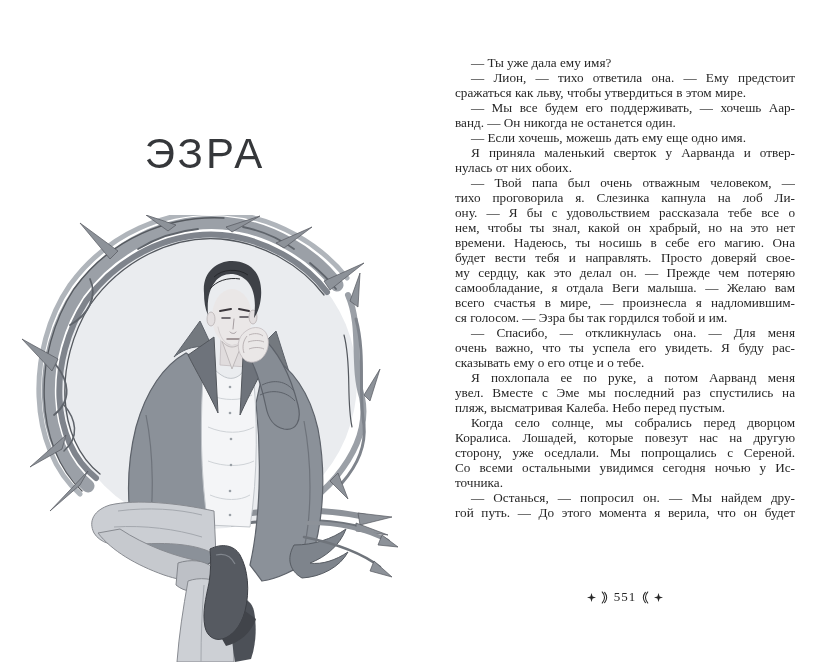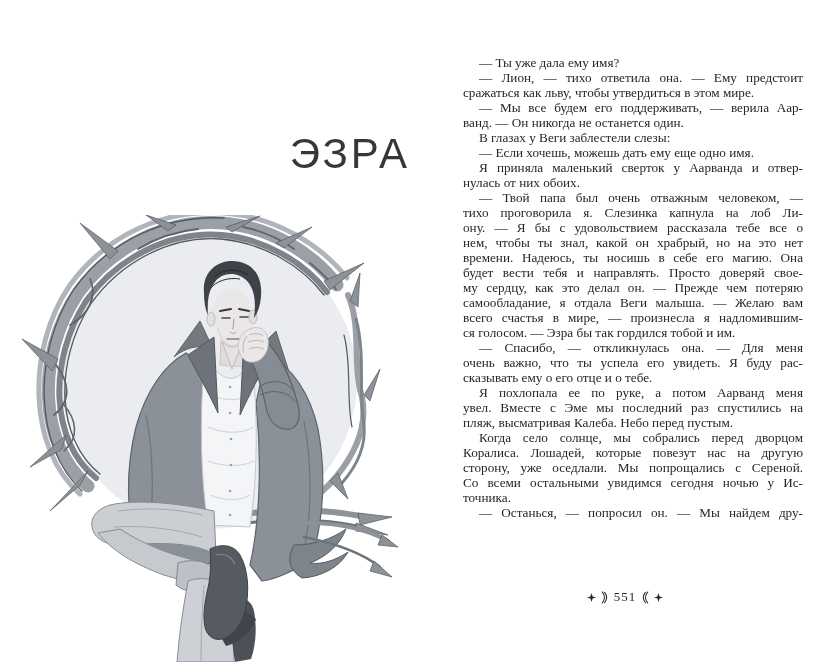--- a/index.html
+++ b/index.html
@@ -6,29 +6,29 @@
     --ink:#262626; --title:#35373a; --circle:#eaecef; --branch:#9ba0a7;
     --branch-dark:#54585e; --coat:#8b9199; --coat-dark:#6e737b; --shirt:#f4f5f7;
     --pants:#cbced3; --boot:#565a61; --hair:#3e4147; --skin:#eae7e7; --paper:#ffffff;
   }
   html,body{margin:0;padding:0;width:820px;height:662px;background:var(--paper);overflow:hidden;}
   .spread{position:relative;width:820px;height:662px;background:var(--paper);}
   .page{position:absolute;top:0;height:662px;}
   .page-left{left:0;width:410px;}
   .page-right{left:410px;width:410px;}
   .chapter-title{
-    position:absolute;top:133px;left:0;width:410px;margin:0;text-align:right;
+    position:absolute;top:133px;left:0;width:410px;margin:0;text-align:center;
     font-family:"Liberation Sans","DejaVu Sans",sans-serif;font-weight:400;
     font-size:42px;line-height:1;letter-spacing:3px;color:var(--title);
   }
   .illu{position:absolute;left:18px;top:215px;width:380px;height:447px;}
   .text-block{
     position:absolute;left:45px;top:55px;width:340px;
     font-family:"Liberation Serif","DejaVu Serif",serif;
-    font-size:13.2px;line-height:15px;color:var(--ink);margin-left:8px;
+    font-size:13.2px;line-height:15px;color:var(--ink);
   }
   .text-block p.line{margin:0;text-align:left;}
   .text-block p.line.just{text-align:justify;text-align-last:justify;}
   .text-block p.line.indent{text-indent:16px;}
   .page-footer{
     position:absolute;left:45px;top:588px;width:340px;height:18px;
     display:flex;align-items:center;justify-content:center;gap:5px;
     font-family:"Liberation Serif","DejaVu Serif",serif;
     font-size:13px;color:var(--ink);
   }
@@ -163,23 +163,22 @@
       </g>
     </svg>
   </section>
 
   <section class="page page-right">
     <div class="text-block">
 
     <p class="line indent">— Ты уже дала ему имя?</p>
         <p class="line indent just">— Лион, — тихо ответила она. — Ему предстоит</p>
         <p class="line">сражаться как льву, чтобы утвердиться в этом мире.</p>
-        <p class="line indent just">— Мы все будем его поддерживать, — верила Аар-</p>
+        <p class="line indent just">— Мы все будем его поддерживать, — хочешь Аар-</p>
         <p class="line">ванд. — Он никогда не останется один.</p>
-        <p class="line indent">В глазах у Веги заблестели слезы:</p>
         <p class="line indent">— Если хочешь, можешь дать ему еще одно имя.</p>
         <p class="line indent just">Я приняла маленький сверток у Аарванда и отвер-</p>
         <p class="line">нулась от них обоих.</p>
         <p class="line indent just">— Твой папа был очень отважным человеком, —</p>
         <p class="line just">тихо проговорила я. Слезинка капнула на лоб Ли-</p>
         <p class="line just">ону. — Я бы с удовольствием рассказала тебе все о</p>
         <p class="line just">нем, чтобы ты знал, какой он храбрый, но на это нет</p>
         <p class="line just">времени. Надеюсь, ты носишь в себе его магию. Она</p>
         <p class="line just">будет вести тебя и направлять. Просто доверяй свое-</p>
         <p class="line just">му сердцу, как это делал он. — Прежде чем потеряю</p>
@@ -191,20 +190,21 @@
         <p class="line">сказывать ему о его отце и о тебе.</p>
         <p class="line indent just">Я похлопала ее по руке, а потом Аарванд меня</p>
         <p class="line just">увел. Вместе с Эме мы последний раз спустились на</p>
         <p class="line">пляж, высматривая Калеба. Небо перед пустым.</p>
         <p class="line indent just">Когда село солнце, мы собрались перед дворцом</p>
         <p class="line just">Коралиса. Лошадей, которые повезут нас на другую</p>
         <p class="line just">сторону, уже оседлали. Мы попрощались с Сереной.</p>
         <p class="line just">Со всеми остальными увидимся сегодня ночью у Ис-</p>
         <p class="line">точника.</p>
         <p class="line indent just">— Останься, — попросил он. — Мы найдем дру-</p>
+        <p class="line just">гой путь. — До этого момента я верила, что он будет</p>
       </div>
 
     <footer class="page-footer">
       <svg width="9" height="9" viewBox="0 0 10 10">
         <path d="M5 0 L6.2 3.8 L10 5 L6.2 6.2 L5 10 L3.8 6.2 L0 5 L3.8 3.8 Z" fill="var(--ink)"></path>
       </svg>
       <svg width="8" height="13" viewBox="0 0 8 14">
         <path d="M1 1 Q6 7 1 13 M3.6 1.5 Q8 7 3.6 12.5" fill="none" stroke="var(--ink)" stroke-width="1.1" stroke-linecap="round"></path>
       </svg>
       <span class="page-num">551</span>

